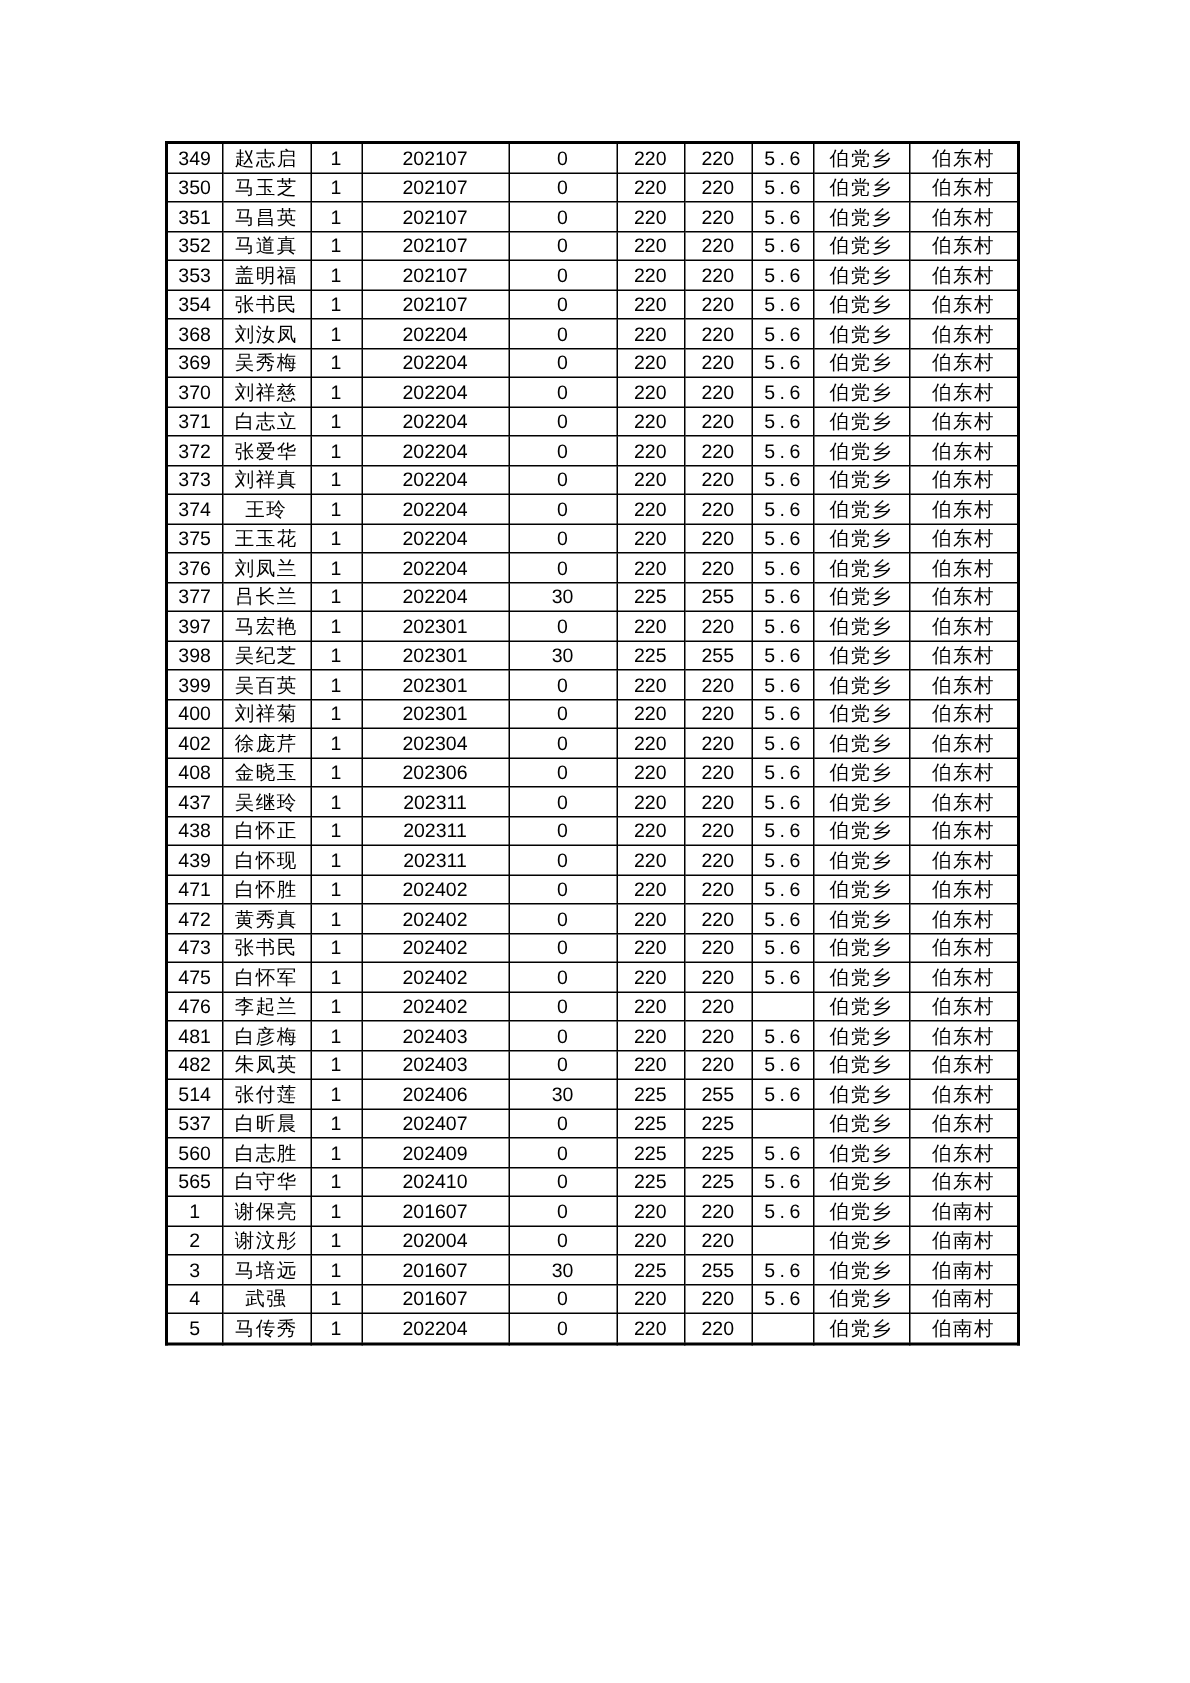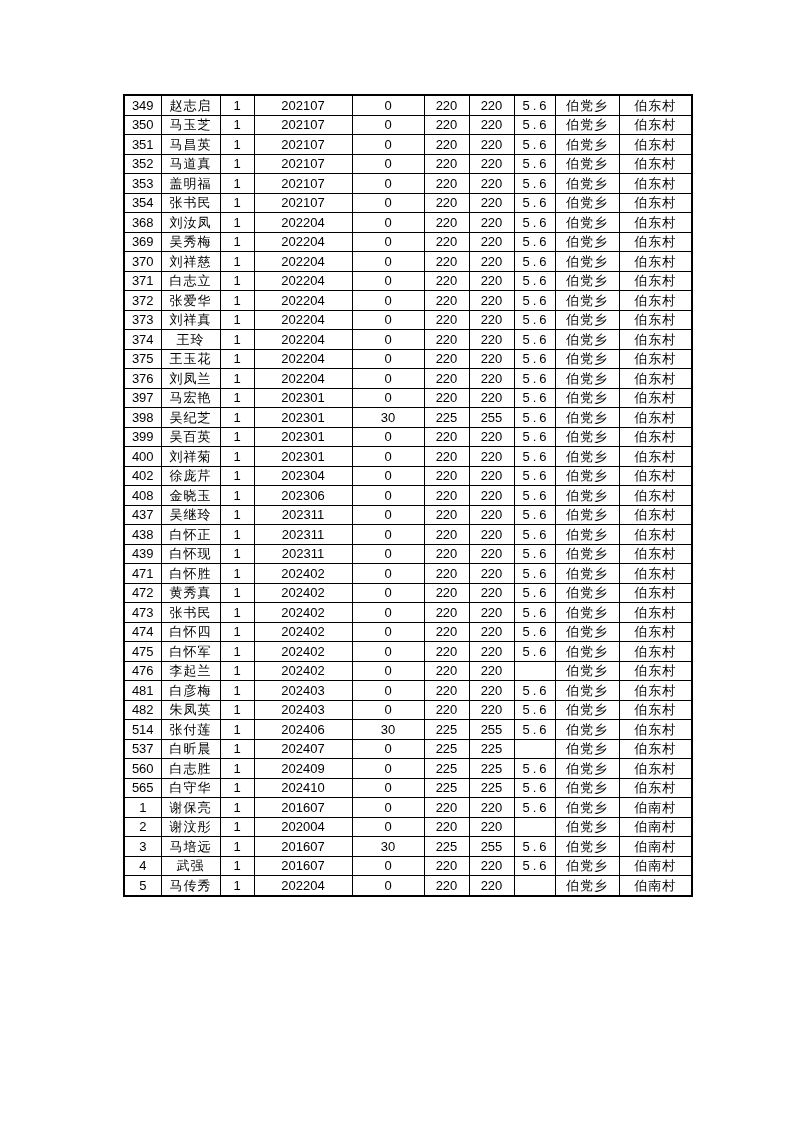--- a/index.html
+++ b/index.html
@@ -9,21 +9,21 @@
     font-family: "Liberation Sans", sans-serif;
   }
   .page {
     position: relative;
     width: 793px; height: 1122px;
     background: #ffffff;
     overflow: hidden;
   }
   table.data {
     position: absolute;
-    left: 123px; top: 94px;
+    left: 110px; top: 94px;
     width: 568px;
     border-collapse: collapse;
     table-layout: fixed;
     border: 2px solid #000;
   }
   table.data td {
     border: 1px solid #000;
     height: 18.5px;
     padding: 0;
     text-align: center;
@@ -229,20 +229,32 @@
           <td class="col-count">1</td>
           <td class="col-month">202204</td>
           <td class="col-adjustment">0</td>
           <td class="col-standard">220</td>
           <td class="col-total">220</td>
           <td class="col-rate">5.6</td>
           <td class="col-township">伯党乡</td>
           <td class="col-village">伯东村</td>
         </tr>
         <tr>
+          <td class="col-serial">377</td>
+          <td class="col-name">吕长兰</td>
+          <td class="col-count">1</td>
+          <td class="col-month">202204</td>
+          <td class="col-adjustment">30</td>
+          <td class="col-standard">225</td>
+          <td class="col-total">255</td>
+          <td class="col-rate">5.6</td>
+          <td class="col-township">伯党乡</td>
+          <td class="col-village">伯东村</td>
+        </tr>
+        <tr>
           <td class="col-serial">397</td>
           <td class="col-name">马宏艳</td>
           <td class="col-count">1</td>
           <td class="col-month">202301</td>
           <td class="col-adjustment">0</td>
           <td class="col-standard">220</td>
           <td class="col-total">220</td>
           <td class="col-rate">5.6</td>
           <td class="col-township">伯党乡</td>
           <td class="col-village">伯东村</td>
@@ -363,32 +375,20 @@
           <td class="col-adjustment">0</td>
           <td class="col-standard">220</td>
           <td class="col-total">220</td>
           <td class="col-rate">5.6</td>
           <td class="col-township">伯党乡</td>
           <td class="col-village">伯东村</td>
         </tr>
         <tr>
           <td class="col-serial">473</td>
           <td class="col-name">张书民</td>
-          <td class="col-count">1</td>
-          <td class="col-month">202402</td>
-          <td class="col-adjustment">0</td>
-          <td class="col-standard">220</td>
-          <td class="col-total">220</td>
-          <td class="col-rate">5.6</td>
-          <td class="col-township">伯党乡</td>
-          <td class="col-village">伯东村</td>
-        </tr>
-        <tr>
-          <td class="col-serial">474</td>
-          <td class="col-name">白怀四</td>
           <td class="col-count">1</td>
           <td class="col-month">202402</td>
           <td class="col-adjustment">0</td>
           <td class="col-standard">220</td>
           <td class="col-total">220</td>
           <td class="col-rate">5.6</td>
           <td class="col-township">伯党乡</td>
           <td class="col-village">伯东村</td>
         </tr>
         <tr>

